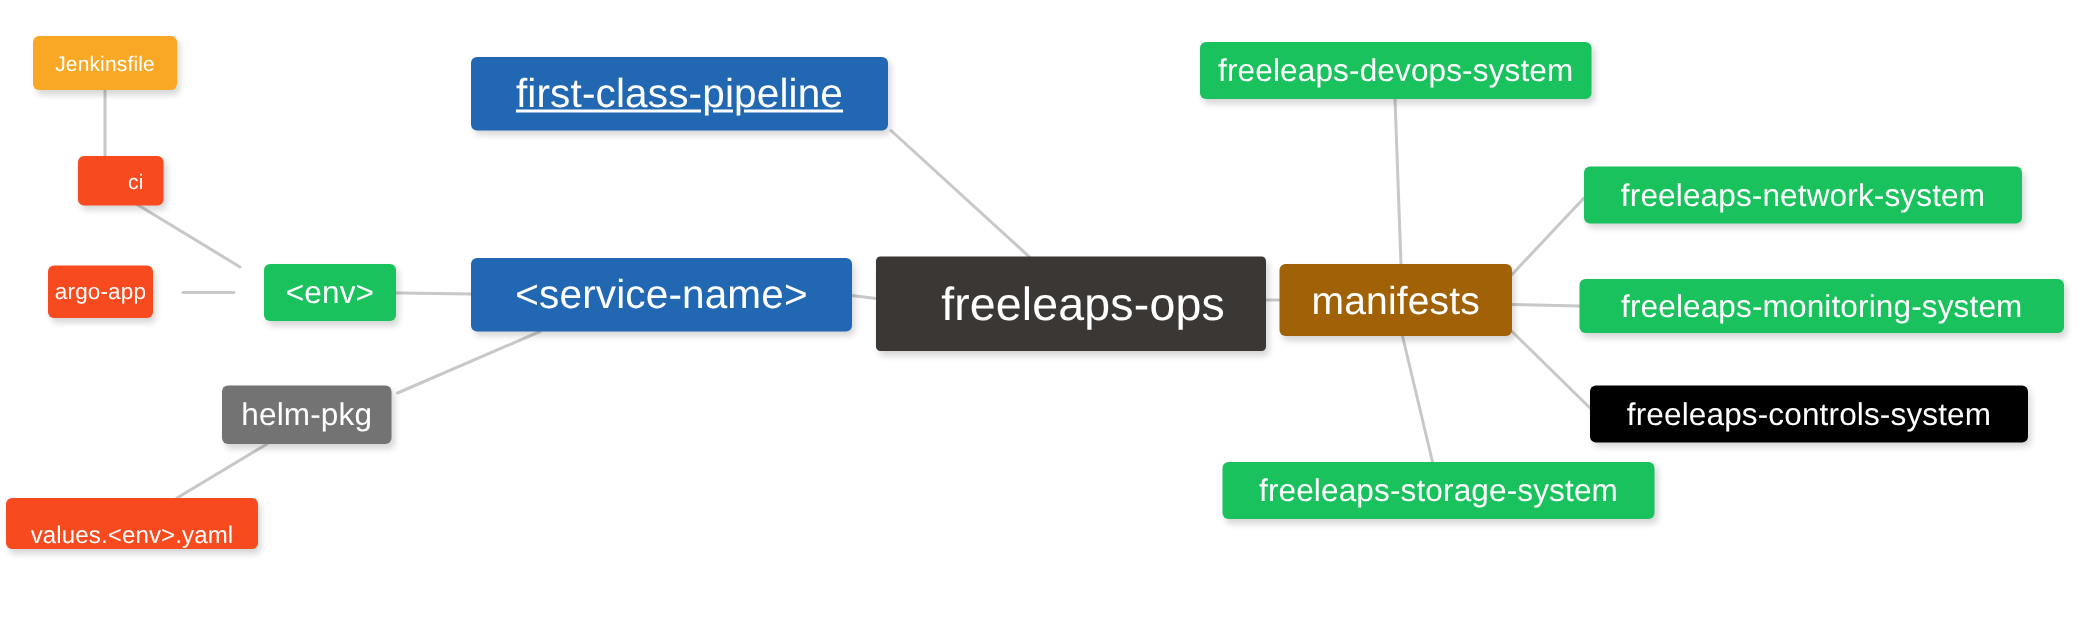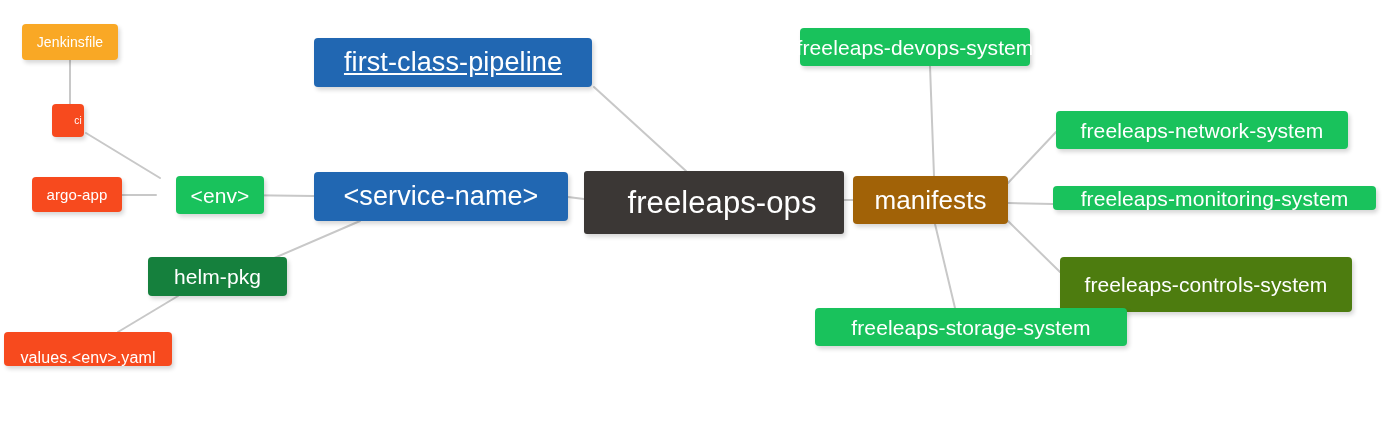--- a/index.html
+++ b/index.html
@@ -65,56 +65,56 @@
       <line x1="934" y1="176" x2="930" y2="66" stroke="#c8c8c8" stroke-width="2" stroke-linecap="round"></line>
       <line x1="1008" y1="183" x2="1056" y2="132" stroke="#c8c8c8" stroke-width="2" stroke-linecap="round"></line>
       <line x1="1008" y1="203" x2="1053" y2="204" stroke="#c8c8c8" stroke-width="2" stroke-linecap="round"></line>
       <line x1="1008" y1="221" x2="1060" y2="272" stroke="#c8c8c8" stroke-width="2" stroke-linecap="round"></line>
       <line x1="935" y1="224" x2="955" y2="308" stroke="#c8c8c8" stroke-width="2" stroke-linecap="round"></line>
     </svg>
   <div id="node-layer">
       <div class="node" style="left: 22px; top: 24px; width: 96px; height: 36px; background: rgb(249, 168, 37); font-size: 14px;">
         <span class="lbl">Jenkinsfile</span>
       </div>
-      <div class="node" style="left: 52px; top: 104px; width: 32px; height: 33px; background: rgb(247, 74, 30); font-size: 10px; padding-left: 20px;">
+      <div class="node" style="left: 52px; top: 104px; width: 57px; height: 33px; background: rgb(247, 74, 30); font-size: 14px; padding-left: 20px;">
         <span class="lbl">ci</span>
       </div>
-      <div class="node" style="left: 32px; top: 177px; width: 90px; height: 35px; background: rgb(247, 74, 30); font-size: 15px; justify-content: center;">
+      <div class="node" style="left: 32px; top: 177px; width: 70px; height: 35px; background: rgb(247, 74, 30); font-size: 15px; justify-content: center;">
         <span class="lbl">argo-app</span>
       </div>
       <div class="node" style="left: 156px; top: 176px; width: 88px; height: 38px; background: rgb(25, 194, 92); font-size: 21px; margin-left: 20px;">
         <span class="lbl">&lt;env&gt;</span>
       </div>
-      <div class="node" style="left: 148px; top: 257px; width: 139px; height: 39px; background: #15803d; font-size: 21px;">
+      <div class="node" style="left: 148px; top: 257px; width: 113px; height: 39px; background: #737373; font-size: 21px;">
         <span class="lbl">helm-pkg</span>
       </div>
       <div class="node" style="left: 4px; top: 332px; width: 168px; height: 34px; background: rgb(247, 74, 30); font-size: 16px; align-items: flex-end;">
         <span class="lbl">values.&lt;env&gt;.yaml</span>
       </div>
       <div class="node" style="left: 314px; top: 38px; width: 278px; height: 49px; background: rgb(33, 103, 178); font-size: 27px; text-decoration: underline;">
         <span class="lbl">first-class-pipeline</span>
       </div>
       <div class="node" style="left: 314px; top: 172px; width: 254px; height: 49px; background: rgb(33, 103, 178); font-size: 27px;">
         <span class="lbl">&lt;service-name&gt;</span>
       </div>
       <div class="node root" style="left: 584px; top: 171px; width: 260px; height: 63px; background: rgb(59, 55, 53); font-size: 31px; padding-left: 16px;">
         <span class="lbl">freeleaps-ops</span>
       </div>
       <div class="node" style="left: 853px; top: 176px; width: 155px; height: 48px; background: #a16207; font-size: 26px;">
         <span class="lbl">manifests</span>
       </div>
-      <div class="node" style="left: 800px; top: 28px; width: 230px; height: 38px; background: rgb(25, 194, 92); font-size: 21px;">
+      <div class="node" style="left: 800px; top: 28px; width: 261px; height: 38px; background: rgb(25, 194, 92); font-size: 21px;">
         <span class="lbl">freeleaps-devops-system</span>
       </div>
       <div class="node" style="left: 1056px; top: 111px; width: 292px; height: 38px; background: rgb(25, 194, 92); font-size: 21px;">
         <span class="lbl">freeleaps-network-system</span>
       </div>
-      <div class="node" style="left: 1053px; top: 186px; width: 323px; height: 24px; background: rgb(25, 194, 92); font-size: 21px;">
+      <div class="node" style="left: 1053px; top: 186px; width: 323px; height: 36px; background: rgb(25, 194, 92); font-size: 21px;">
         <span class="lbl">freeleaps-monitoring-system</span>
       </div>
-      <div class="node" style="left: 1060px; top: 257px; width: 292px; height: 55px; background: #4d7c0f; font-size: 21px;">
+      <div class="node" style="left: 1060px; top: 257px; width: 292px; height: 38px; background: #000000; font-size: 21px;">
         <span class="lbl">freeleaps-controls-system</span>
       </div>
-      <div class="node" style="left: 815px; top: 308px; width: 312px; height: 38px; background: rgb(25, 194, 92); font-size: 21px;">
+      <div class="node" style="left: 815px; top: 308px; width: 288px; height: 38px; background: rgb(25, 194, 92); font-size: 21px;">
         <span class="lbl">freeleaps-storage-system</span>
       </div>
     </div>
 </div>
 
 </body></html>

